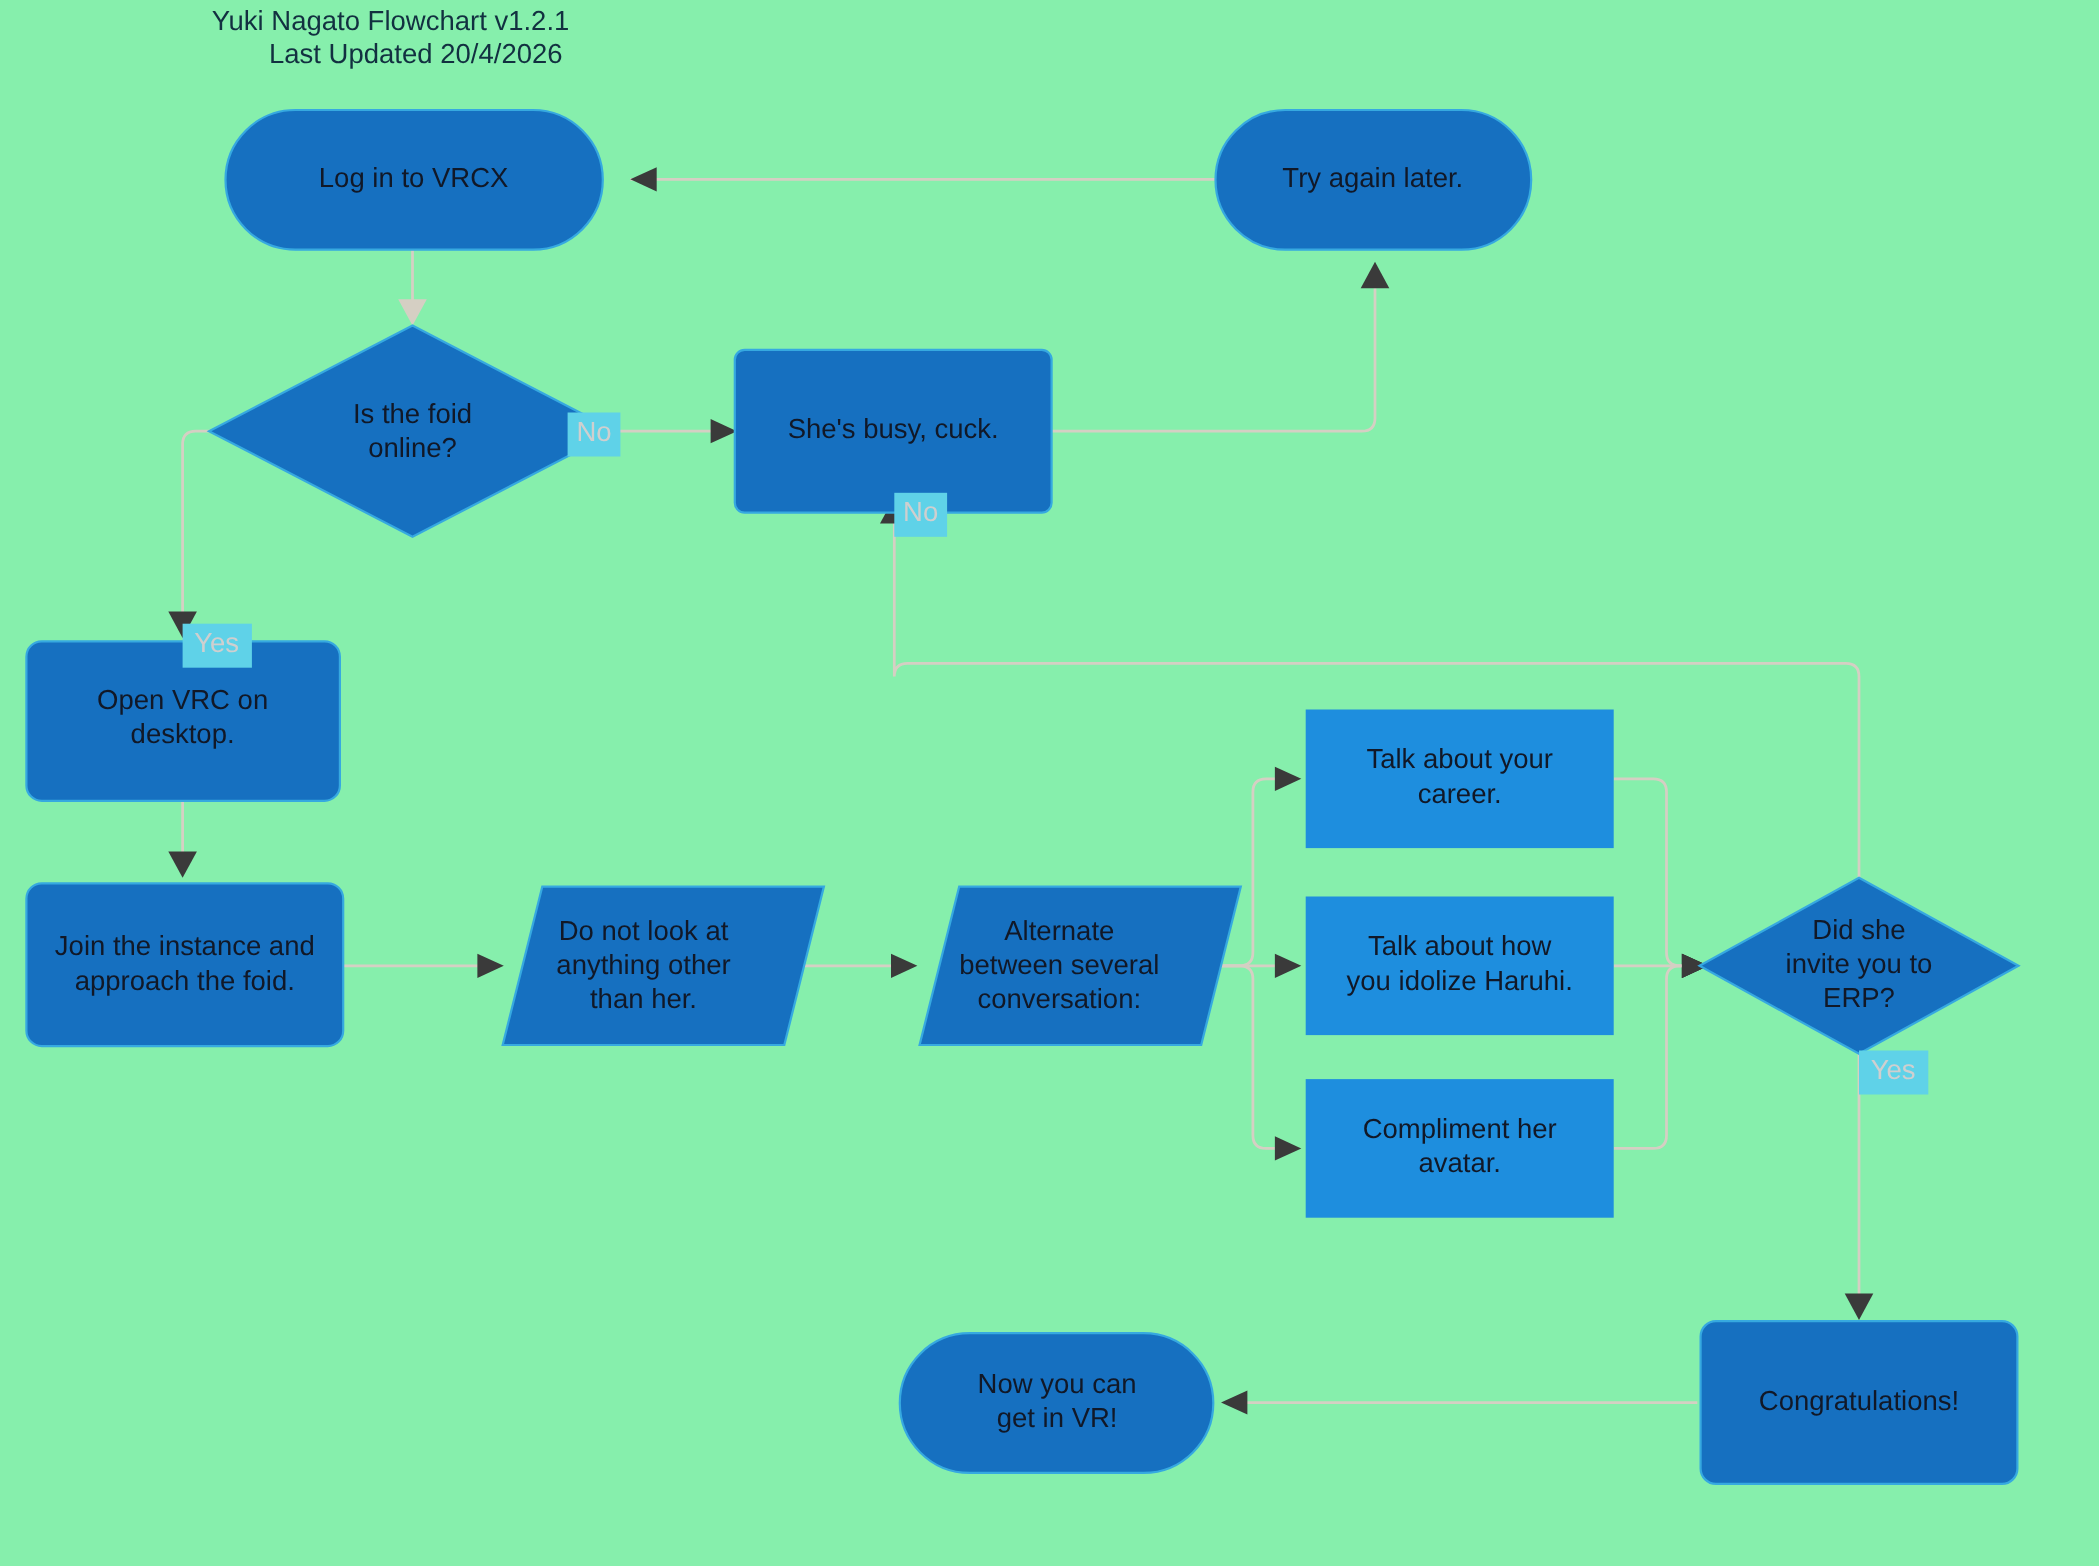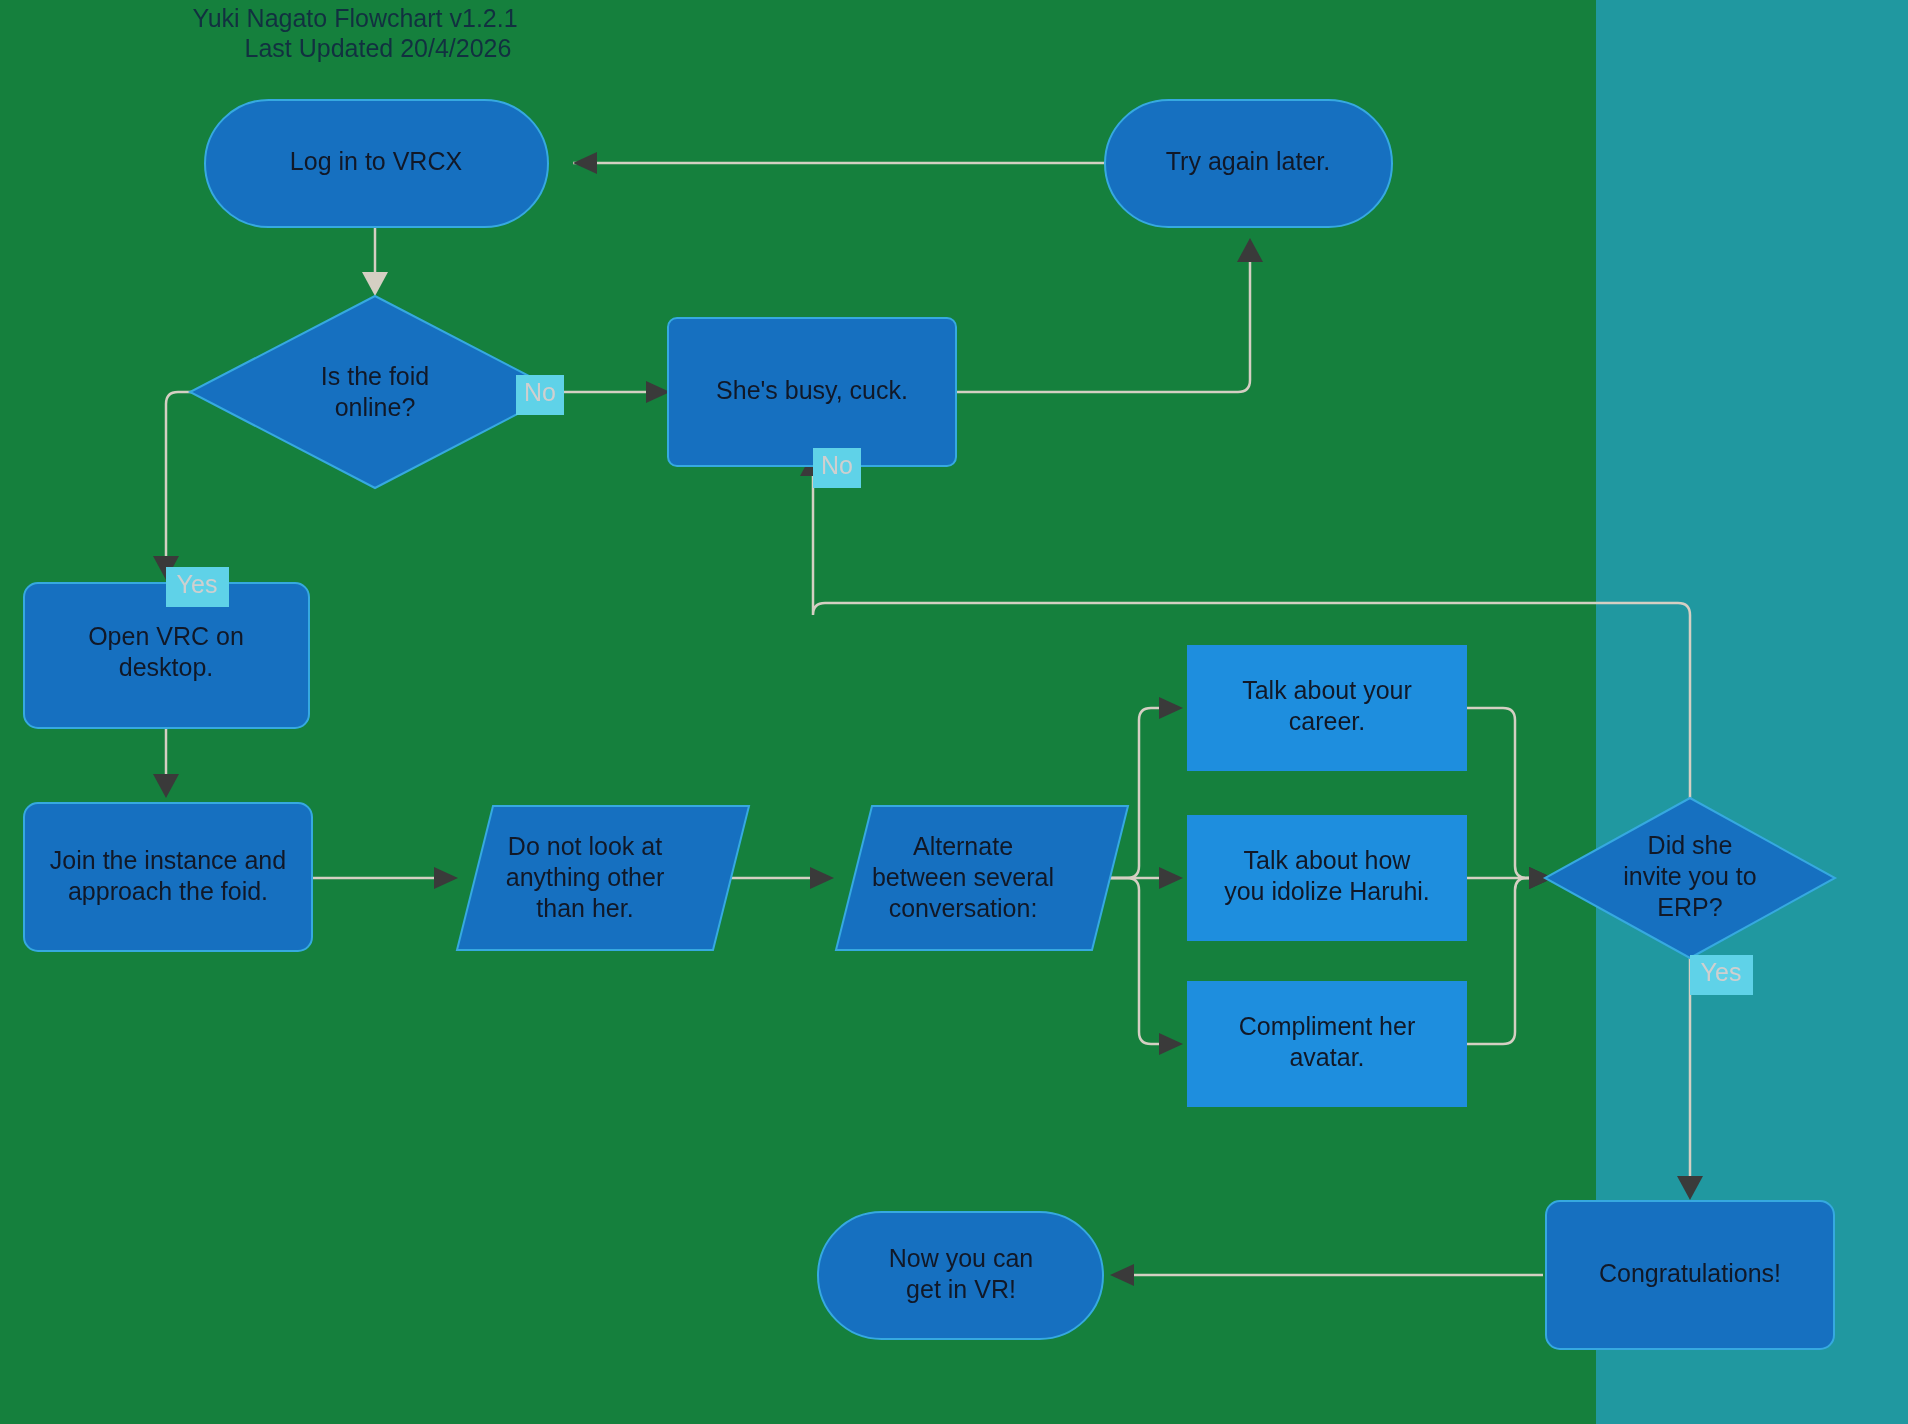--- a/index.html
+++ b/index.html
@@ -8,23 +8,23 @@
     background: #2098a0;
   }
   body {
     width: 1908px;
     height: 1424px;
     overflow: hidden;
     font-family: "Liberation Sans", sans-serif;
   }
   #canvas {
     position: relative;
-    width: 1596px;
+    width: 1908px;
     height: 1424px;
-    background: #15803d;
+    background: #86efac;
   }
   svg#flow {
     position: absolute;
     left: 0;
     top: 0;
     width: 1908px;
     height: 1424px;
     display: block;
   }
   .node-shape {

